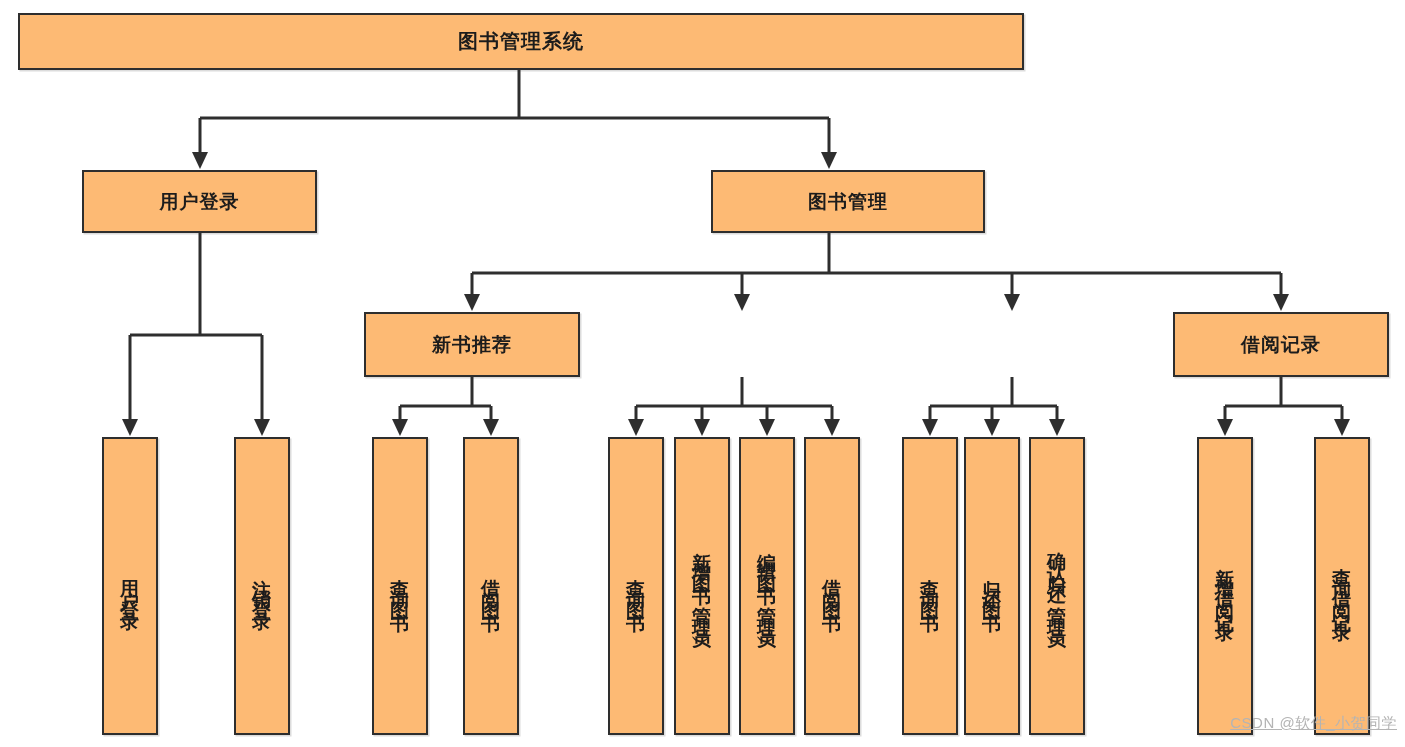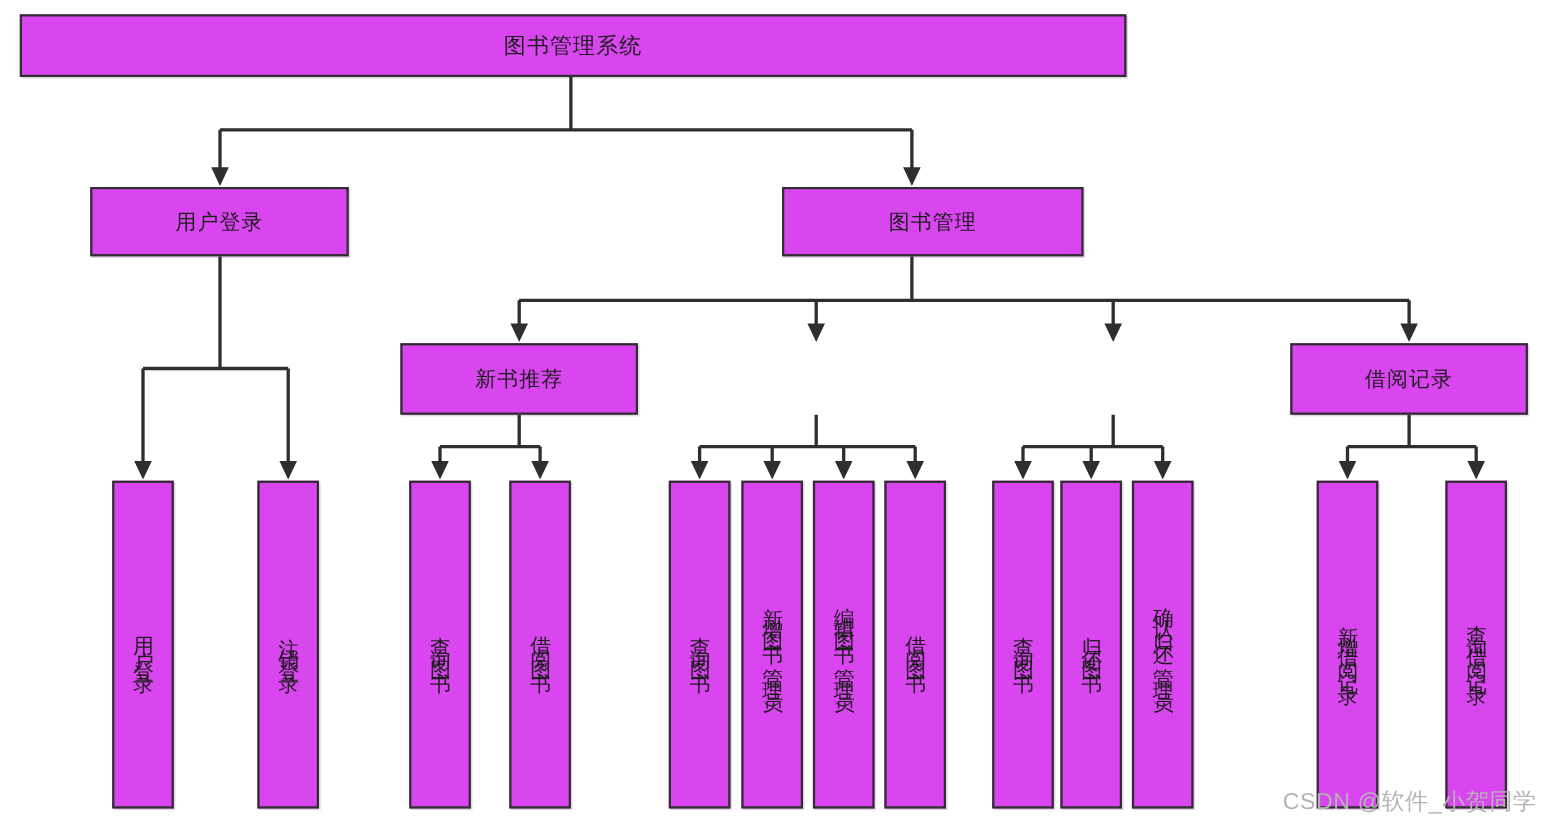--- a/index.html
+++ b/index.html
@@ -12,28 +12,29 @@
     font-family: "Liberation Sans", "DejaVu Sans", sans-serif;
   }
   svg.connectors {
     position: absolute;
     left: 0; top: 0;
     z-index: 1;
   }
   .box {
     position: absolute;
     box-sizing: border-box;
-    background: #d946ef;
+    background: #fdba74;
     border: 2.5px solid #2e2e2e;
     box-shadow: 1.5px 1.5px 0 rgba(60,60,60,0.18);
     display: flex;
     align-items: center;
     justify-content: center;
     color: #1c1c1c;
     z-index: 2;
+    font-weight: bold;
   }
   .hlabel {
     font-size: 19px;
     letter-spacing: 1px;
     white-space: nowrap;
   }
   .root-box .hlabel { font-size: 20px; }
   .vbox span {
     writing-mode: vertical-rl;
     text-orientation: mixed;
@@ -55,25 +56,26 @@
   .lvl4       { top: 437px; height: 298px; width: 56px; }
   .u1 { left: 102px; }  .u2 { left: 234px; }
   .n1 { left: 372px; }  .n2 { left: 463px; }
   .bb1 { left: 608px; } .bb2 { left: 674px; } .bb3 { left: 739px; } .bb4 { left: 804px; }
   .c1 { left: 902px; }  .c2 { left: 964px; } .c3 { left: 1029px; }
   .r1 { left: 1197px; } .r2 { left: 1314px; }
   .watermark {
     position: absolute;
     right: 8px;
     top: 714px;
-    font-size: 21px;
+    font-size: 15px;
     color: #b4b4b4;
     letter-spacing: 0.5px;
     white-space: nowrap;
     z-index: 3;
+    text-decoration: underline;
   }
 </style>
 </head>
 <body>
 
 <div class="canvas">
 
   <svg class="connectors" width="1405" height="747" viewBox="0 0 1405 747">
     <g stroke="#2e2e2e" stroke-width="3" fill="none">
 

